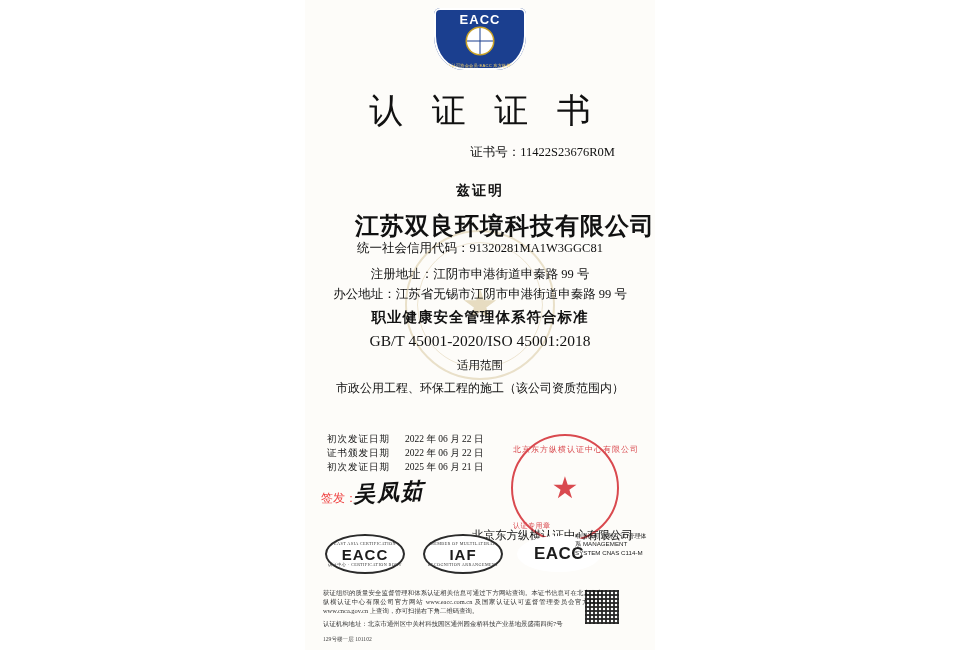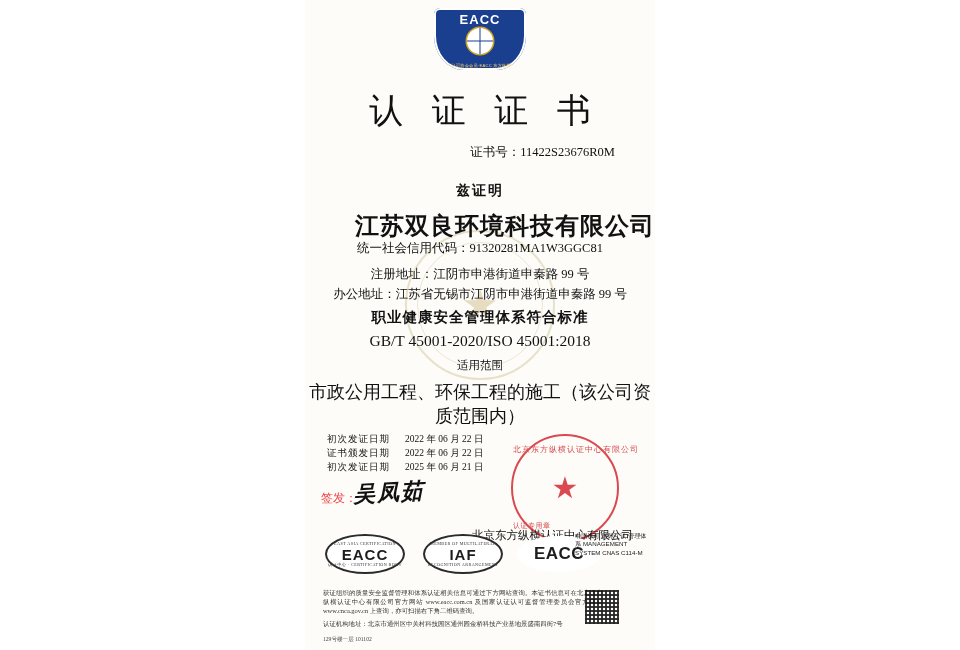--- a/index.html
+++ b/index.html
@@ -148,21 +148,21 @@
     color: #111;
   }
   .r-hereby { top: 182px; font-size: 14px; font-weight: bold; letter-spacing: 2px; }
   .r-company { top: 210px; font-size: 24px; font-weight: bold; letter-spacing: 1px; text-align: right; }
   .r-credit { top: 240px; font-size: 12.5px; }
   .r-reg { top: 266px; font-size: 12.5px; }
   .r-office { top: 286px; font-size: 12.5px; }
   .r-standard-label { top: 308px; font-size: 14.5px; font-weight: bold; letter-spacing: 1px; }
   .r-standard { top: 332px; font-size: 15.5px; }
   .r-scope-label { top: 358px; font-size: 11.5px; }
-  .r-scope1 { top: 380px; font-size: 18px; }
+  .r-scope1 { top: 380px; font-size: 12px; }
   .r-scope2 { top: 402px; font-size: 13.5px; }
 
   
   .dates {
     position: absolute;
     left: 22px;
     top: 432px;
     font-size: 9.5px;
     line-height: 14px;
     color: #111;

